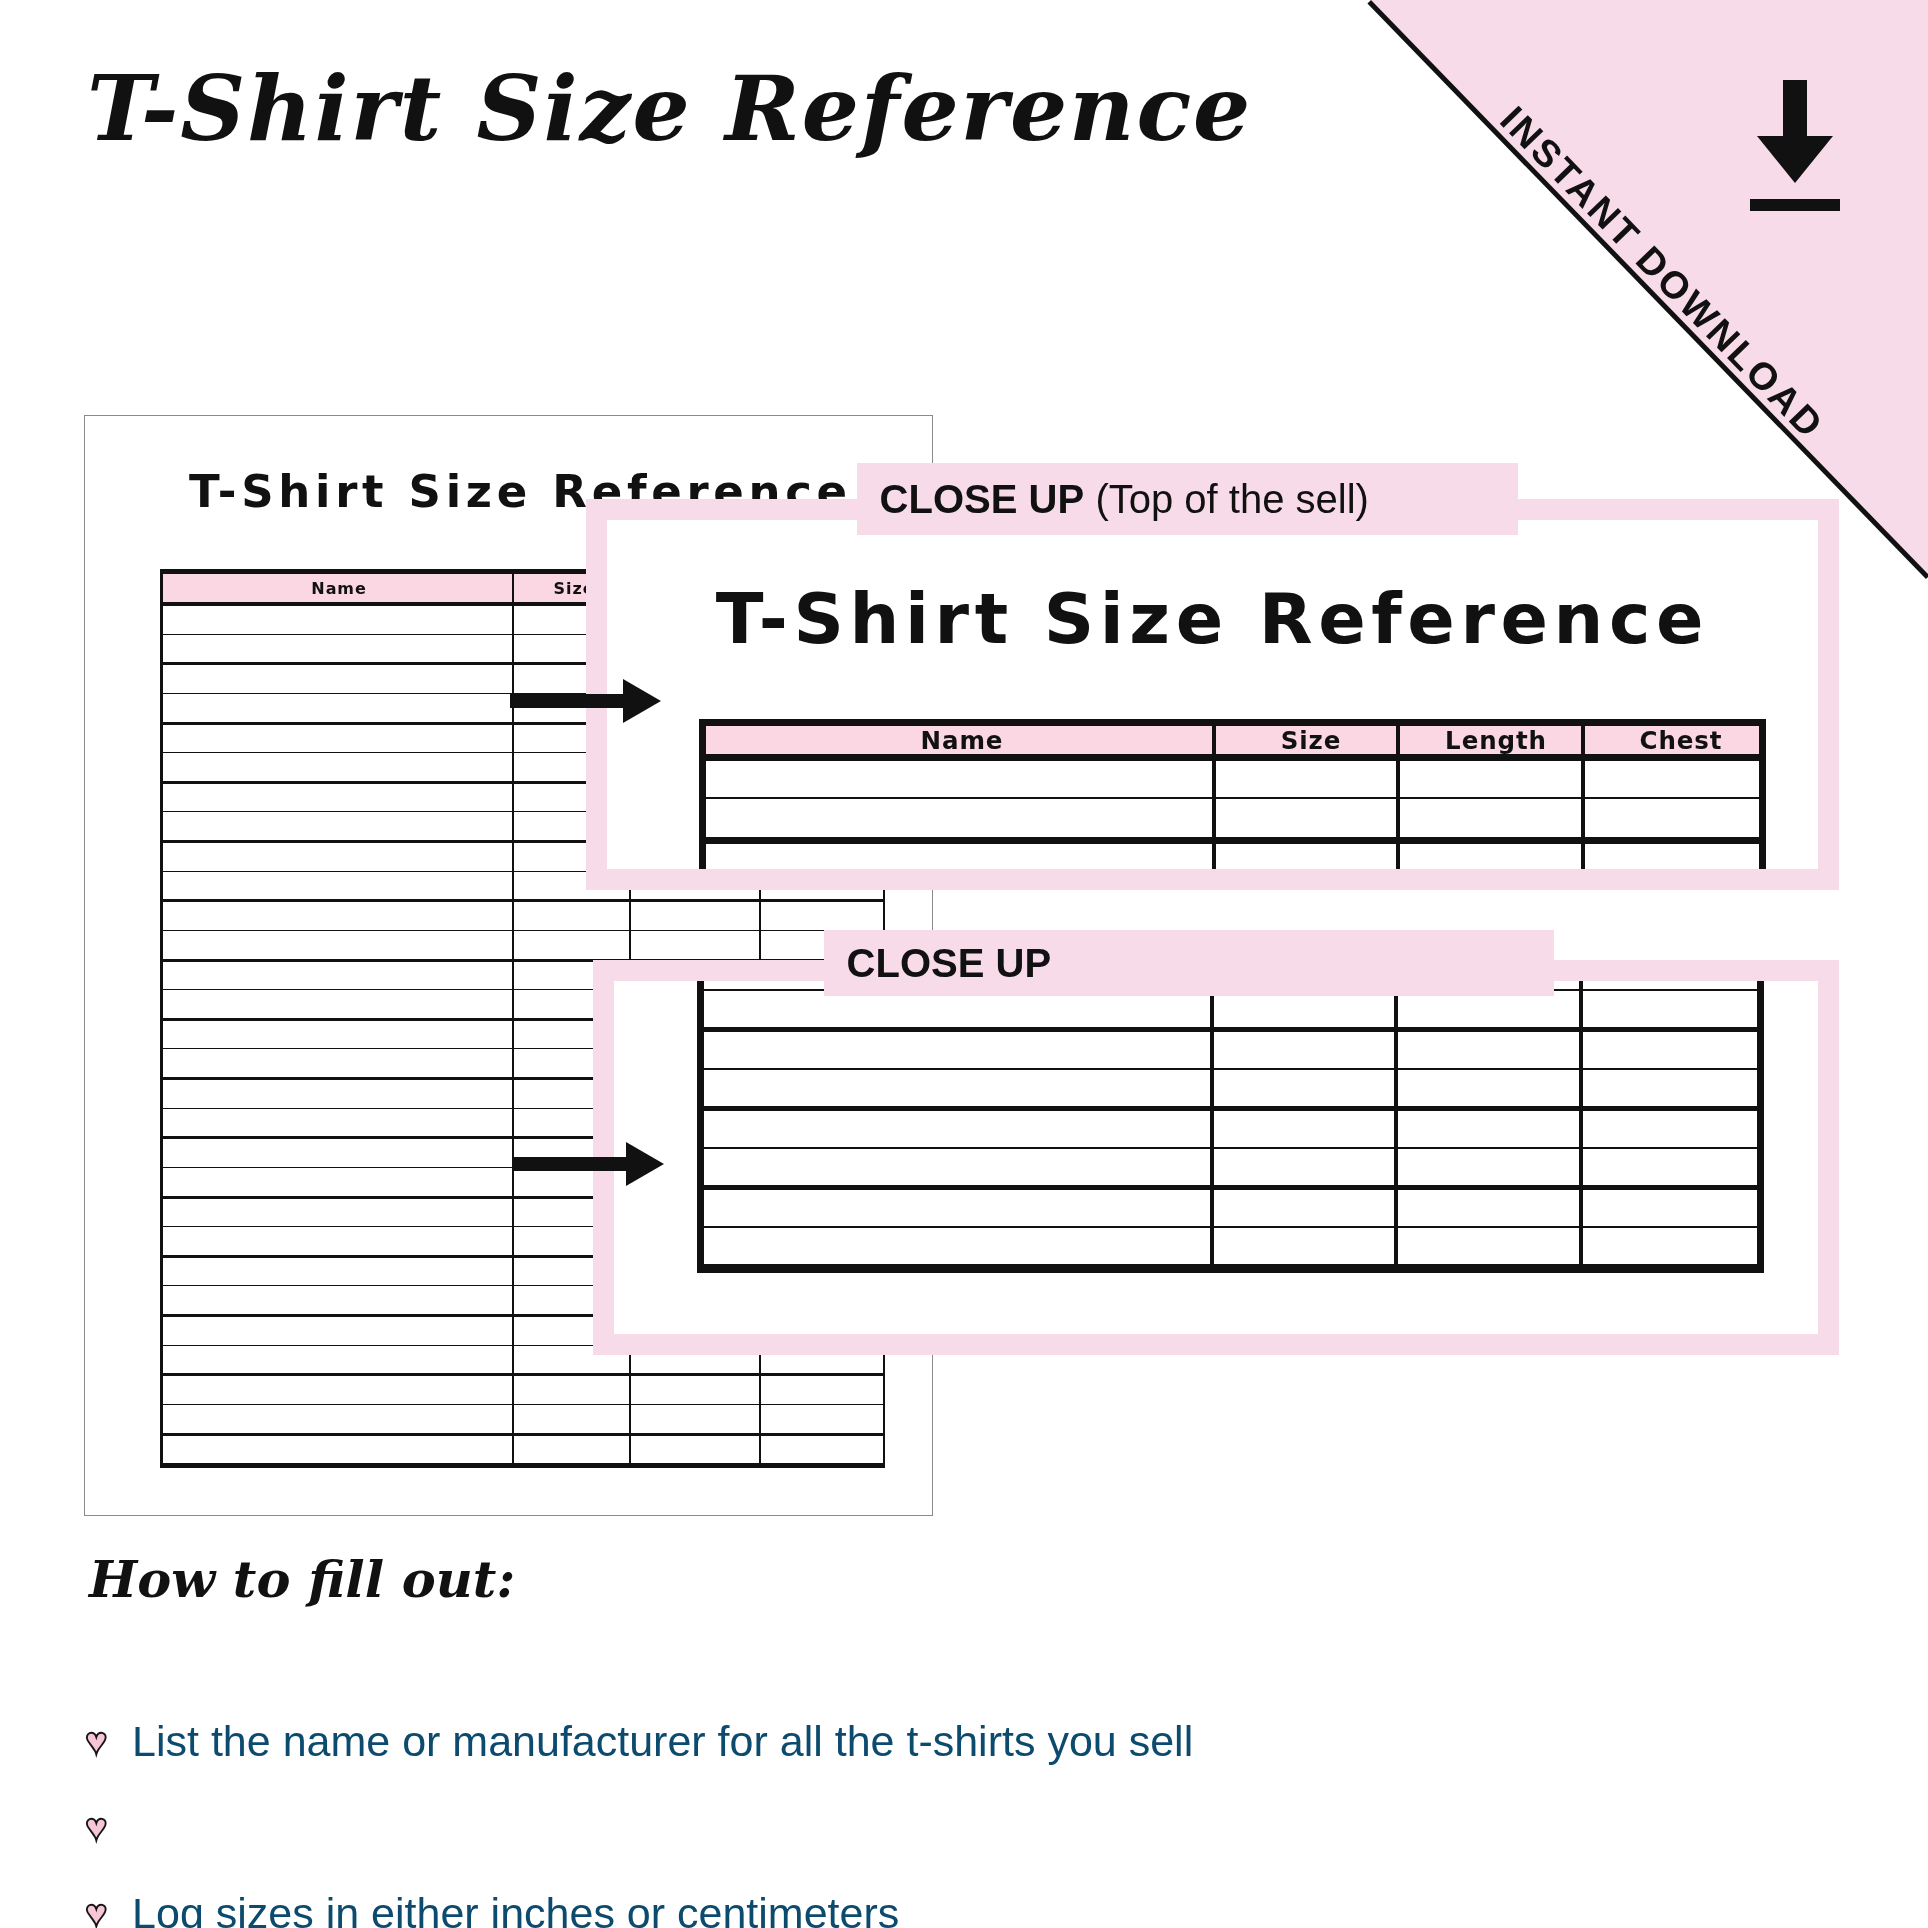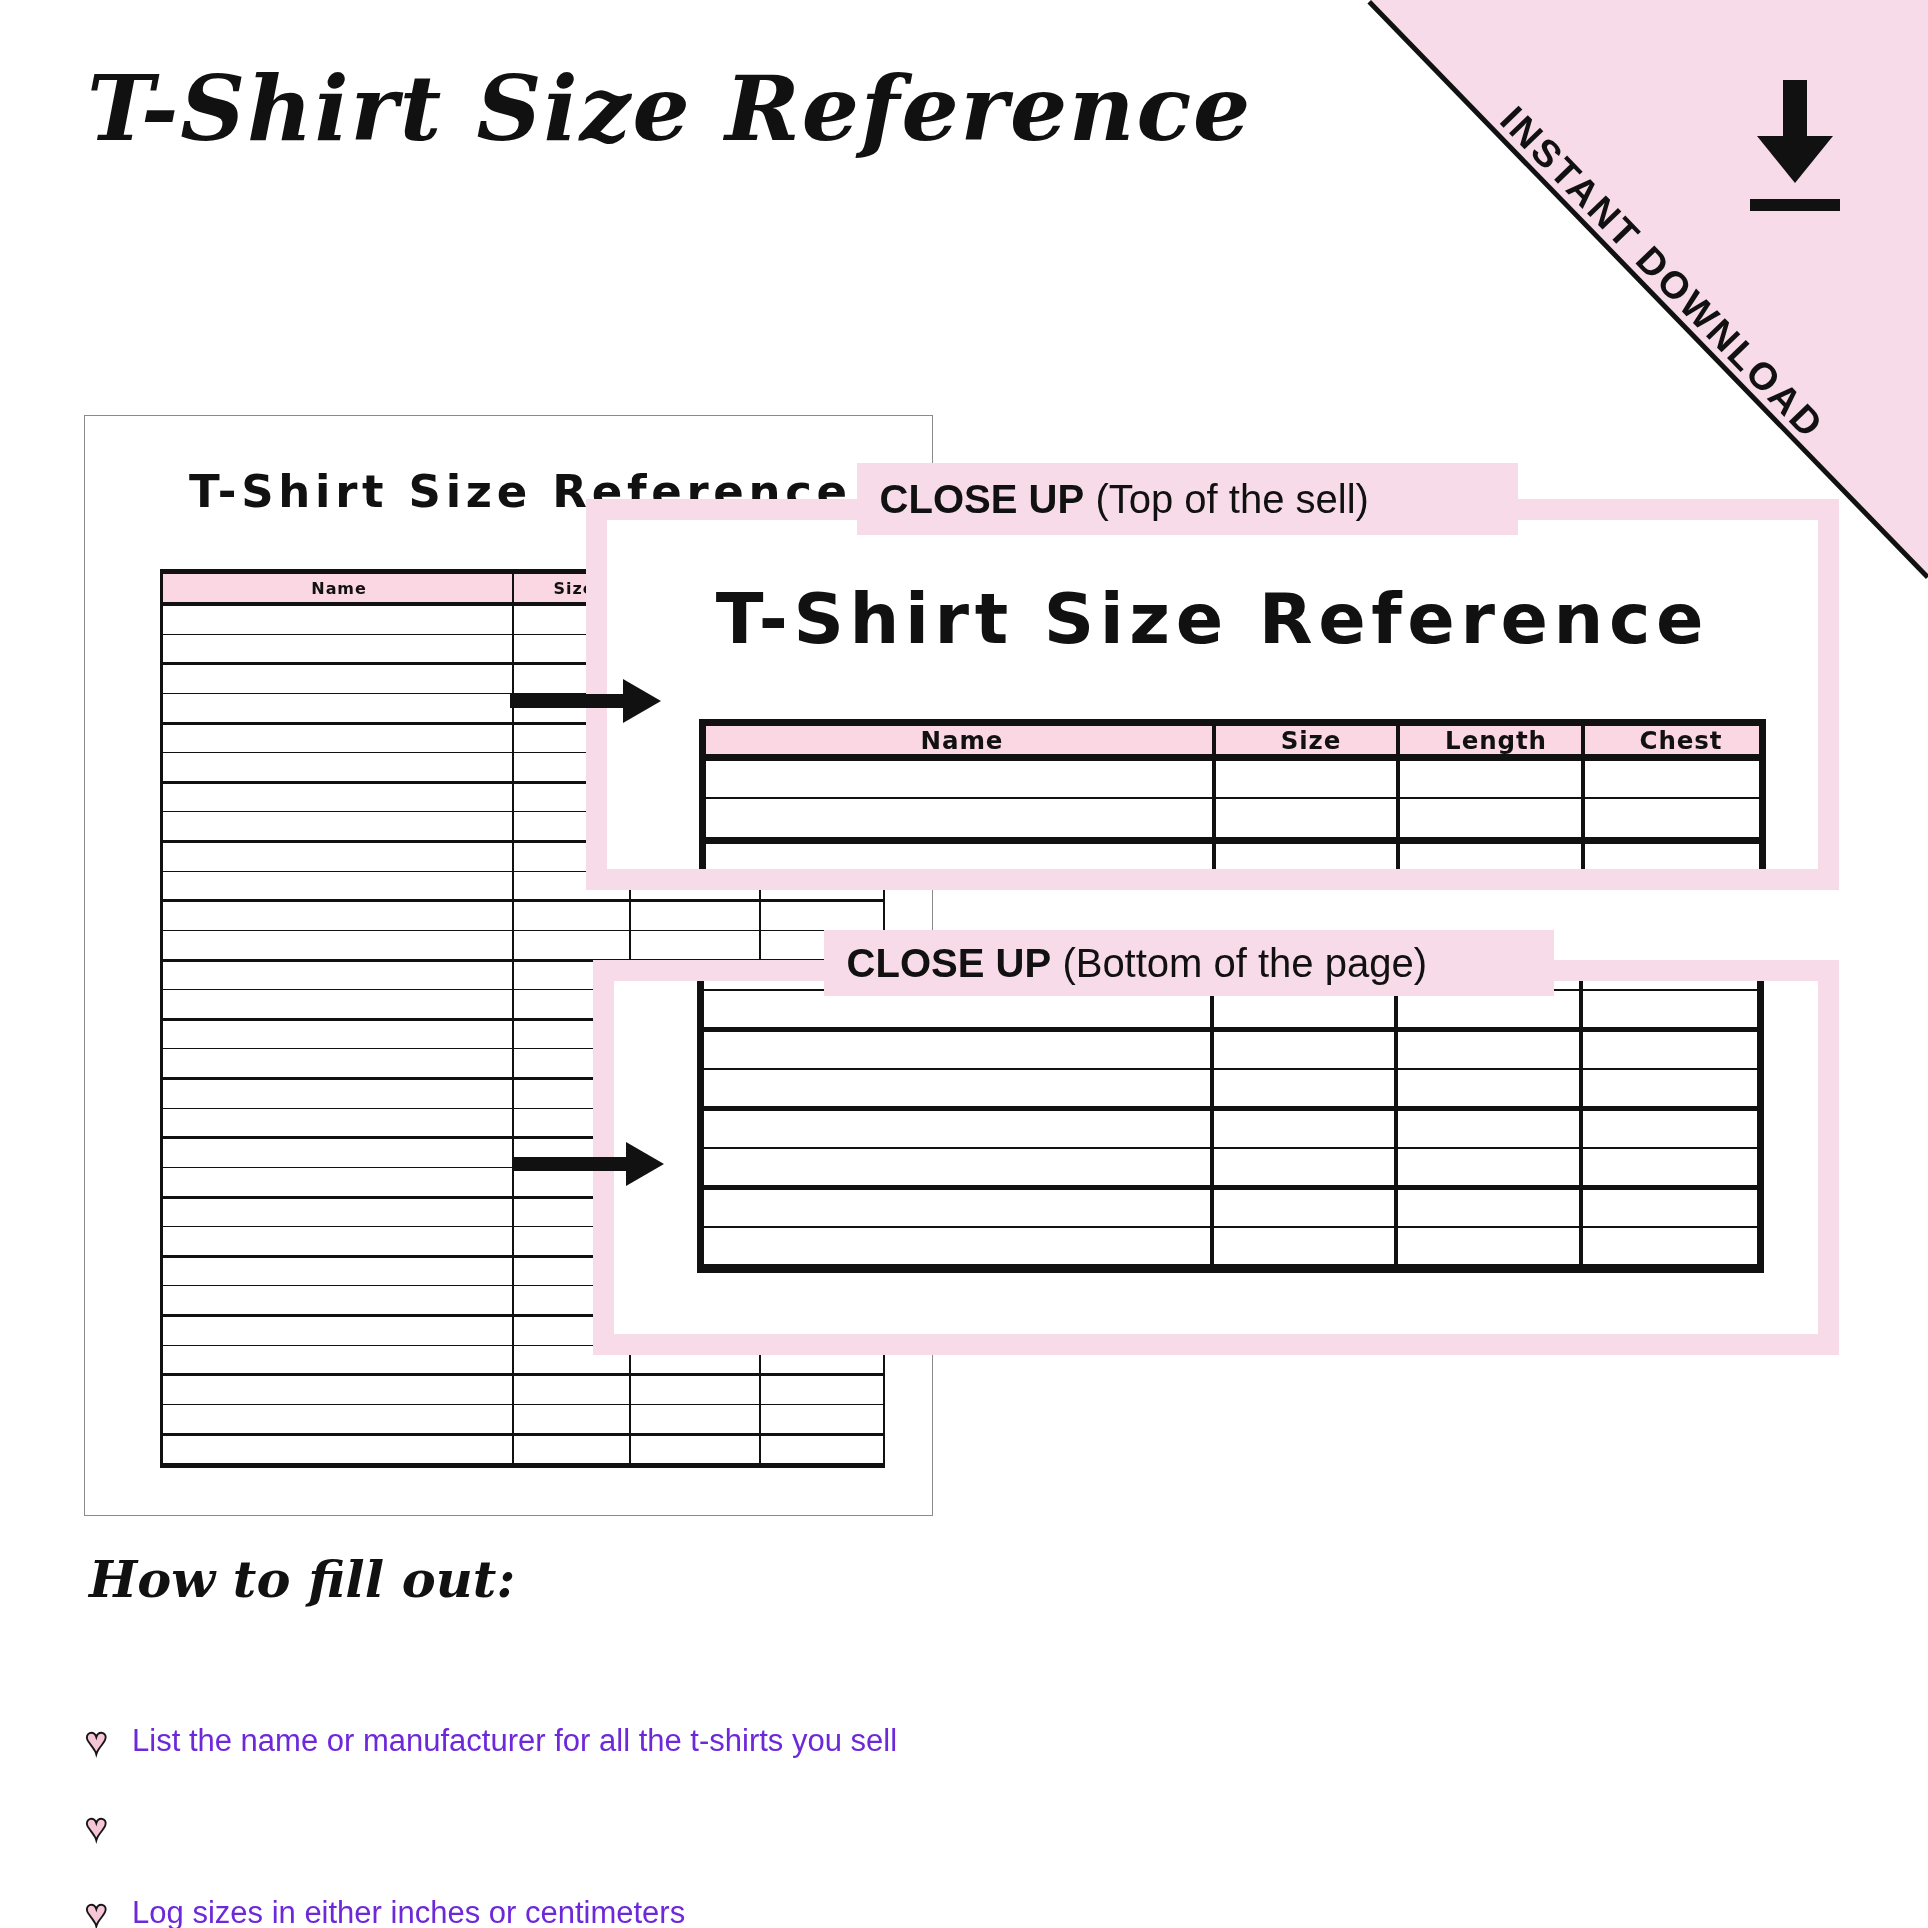--- a/index.html
+++ b/index.html
@@ -72,21 +72,21 @@
   .arrow .head{width:0;height:0;border-top:22.6px solid transparent;border-bottom:22.6px solid transparent;border-left:38px solid #111;}
   .arrow1{left:510px;top:679px;}
   .arrow2{left:513px;top:1142px;}
 
   
   .howto{position:absolute;left:89px;top:1549px;font-family:"DejaVu Serif",serif;font-style:italic;
          font-weight:bold;font-size:51px;color:#111;white-space:nowrap;}
   .bullets{position:absolute;left:85px;top:1706px;display:flex;flex-direction:column;gap:16px;}
   .bullet{display:flex;align-items:center;gap:24.5px;height:70px;}
   .heart{font-size:38px;color:#F6C6D8;-webkit-text-stroke:1.9px #151515;line-height:1;}
-  .bullet-text{font-size:31px;color:#6d28d9;white-space:nowrap;}
+  .bullet-text{font-size:43px;color:#0c4a6e;white-space:nowrap;}
 </style>
 </head>
 <body>
 
 <div id="canvas">
 
   <div class="main-title">T-Shirt Size Reference</div>
 
   <div class="banner-tri"></div>
   <div class="banner-line"></div>
@@ -179,21 +179,20 @@
           <div></div>
           <div></div>
         </div>
       <div class="vdiv" style="left:506px;width:3.8px"></div>
       <div class="vdiv" style="left:690px;width:3.8px"></div>
       <div class="vdiv" style="left:875px;width:3.8px"></div>
     </div>
   </div>
   <div class="cu-label label2">
     <b>CLOSE UP</b>
-    <span>(Bottom of the page)</span>
   </div>
 
   <div class="arrow arrow1">
     <div class="shaft"></div>
       <div class="head"></div>
   </div>
   <div class="arrow arrow2">
     <div class="shaft"></div>
       <div class="head"></div>
   </div>

